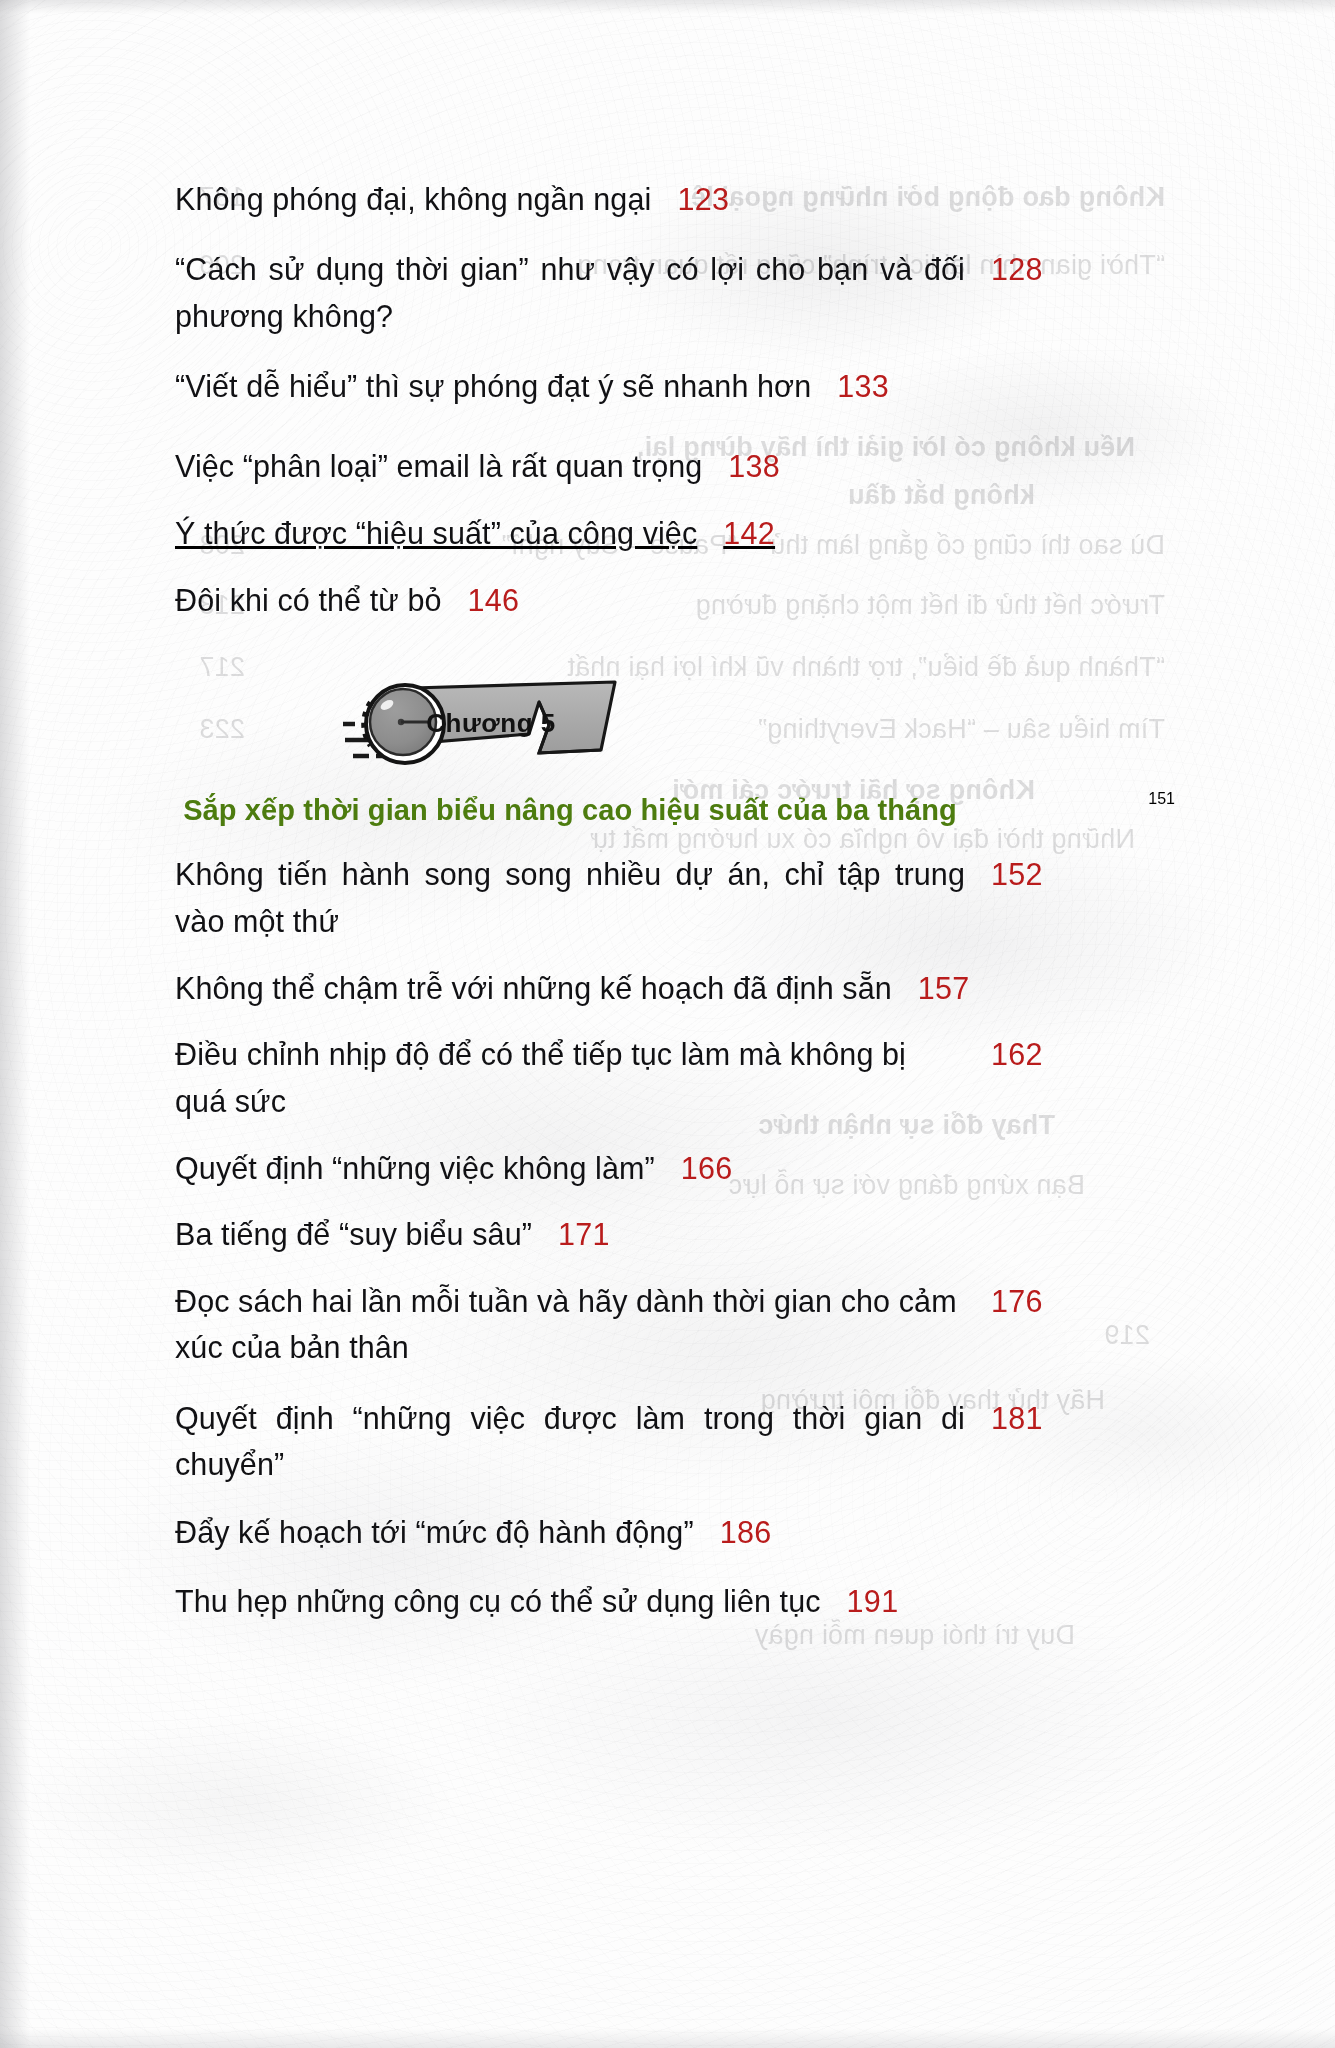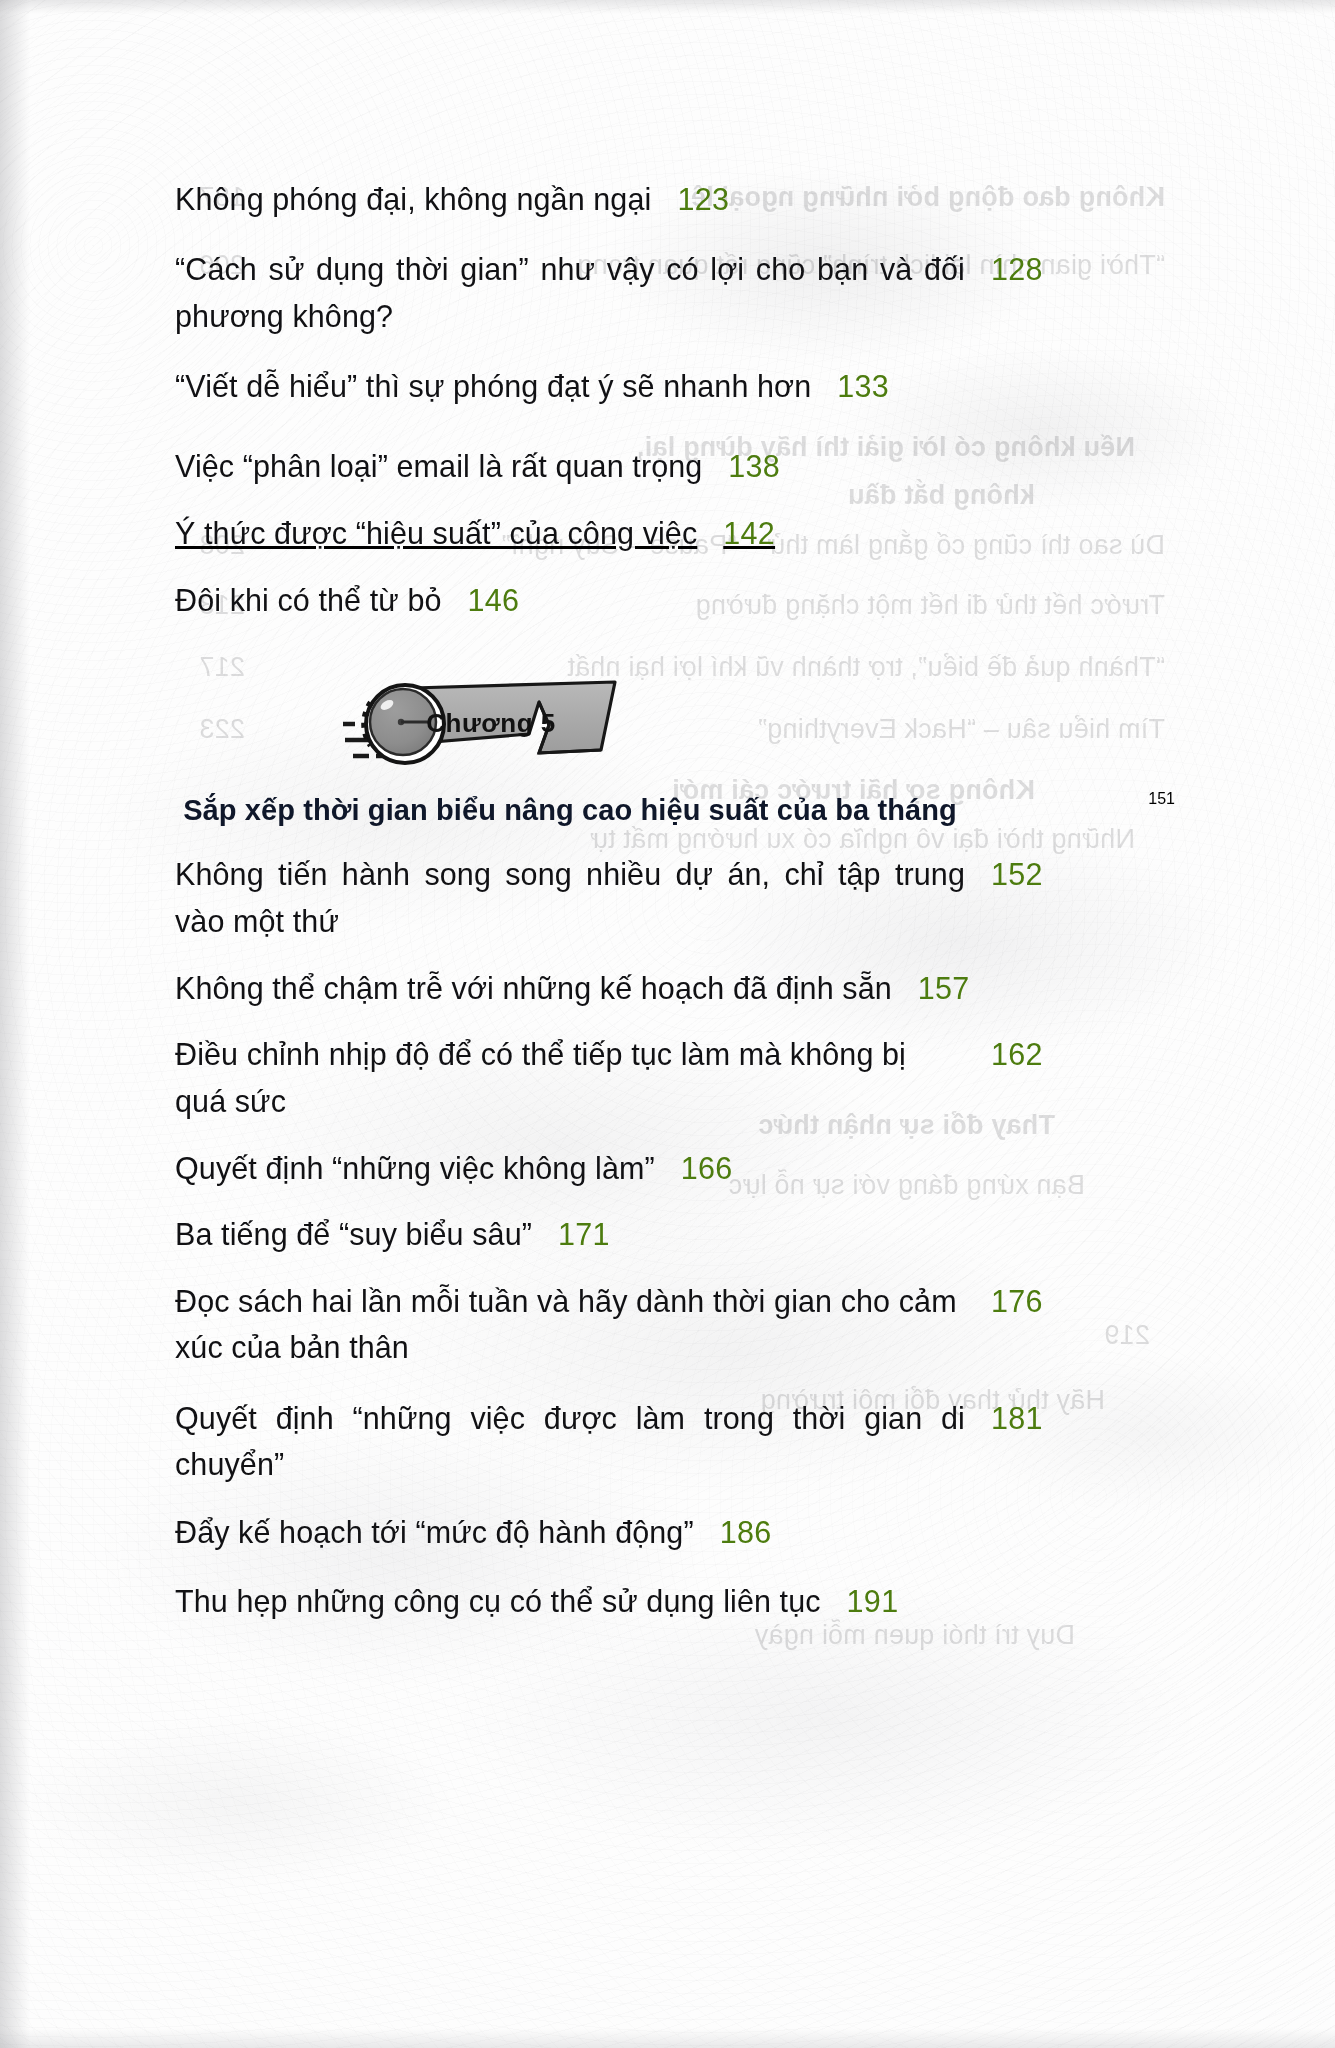--- a/index.html
+++ b/index.html
@@ -107,21 +107,21 @@
     font-weight: 400;
     letter-spacing: .1px;
     max-width: 790px;
     text-rendering: optimizeLegibility;
   }
   .row .title.justify {
     text-align: justify;
     text-align-last: left;
   }
   .row .pageno {
-    color: #4d7c0f;
+    color: #b91c1c;
     font-size: 30.5px;
     font-weight: 500;
     line-height: 1.52;
     letter-spacing: .3px;
     flex: 0 0 auto;
     margin-left: 26px;
     white-space: nowrap;
   }
 
   
@@ -153,21 +153,21 @@
     left: 168px;
     top: 8px;
     width: 282px;
     height: 96px;
   }
   .banner svg { display: block; }
 
   .chapter-heading {
     margin-top: 30px;
     text-align: center;
-    color: #0f172a;
+    color: #4d7c0f;
     font-weight: bold;
     font-size: 29px;
     line-height: 1.44;
     letter-spacing: .1px;
     width: 790px;
   }
   .chapter-row {
     position: relative;
     display: flex;
     align-items: flex-start;

